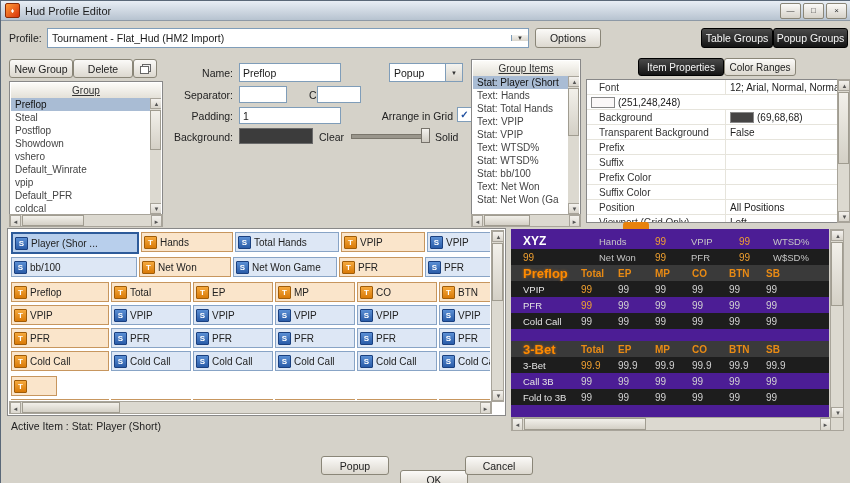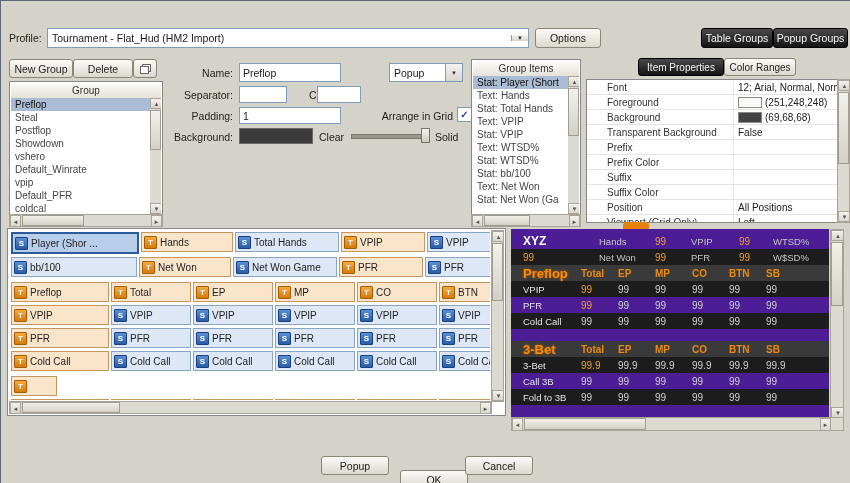--- a/index.html
+++ b/index.html
@@ -18,41 +18,41 @@
   .lbl{position:absolute;font-size:10.5px;color:#222;white-space:nowrap;}
   .lbl.r{text-align:right;}
   .field{position:absolute;background:#fff;border:1px solid #7f9db9;font-size:10.5px;padding:0 3px;display:flex;align-items:center;overflow:hidden;white-space:nowrap;}
   .combo{position:absolute;background:#fff;border:1px solid #7f9db9;display:flex;align-items:stretch;overflow:hidden;}
   .combo-text{flex:1;display:flex;align-items:center;padding:0 4px;font-size:10.5px;white-space:nowrap;overflow:hidden;}
   .combo-btn{width:16px;border-left:1px solid #7f9db9;background:linear-gradient(#f4f3ef,#d9d5cc);display:flex;align-items:center;justify-content:center;flex:none;}
   .combo-arrow{font-size:6px;color:#333;}
 
   
   .listbox{position:absolute;background:#fff;border:1px solid #888;}
-  .list-header{position:absolute;left:1px;top:1px;right:1px;height:15px;background:linear-gradient(#fcfbf8,#e4e1d8);border-bottom:1px solid #b0aca2;font-size:10px;color:#333;display:flex;align-items:center;justify-content:center;overflow:hidden;}
+  .list-header{position:absolute;left:1px;top:1px;right:1px;height:15px;background:linear-gradient(#fcfbf8,#e4e1d8);border-bottom:1px solid #b0aca2;font-size:10px;color:#333;display:flex;align-items:center;justify-content:center;overflow:hidden;text-decoration:underline;}
   .list-body{position:absolute;left:1px;top:16px;right:12px;bottom:1px;overflow:hidden;}
   .list-item{height:13px;line-height:13px;padding-left:4px;font-size:10px;color:#444;white-space:nowrap;overflow:hidden;}
   .list-item.selected{background:#a9bcd4;color:#111;}
 
   
   .sb{position:absolute;background:#dcd9d0;border:1px solid #a8a49a;display:flex;overflow:hidden;}
   .sb.v{flex-direction:column;}
   .sb.h{flex-direction:row;}
   .sb .arrow{flex:none;width:9px;height:9px;font-size:6px;color:#555;display:flex;align-items:center;justify-content:center;background:linear-gradient(#f4f2ee,#d8d4cb);border:1px solid #a8a49a;}
   .sb.v .arrow{width:100%;}
   .sb.h .arrow{height:100%;}
   .sb .track{flex:1;position:relative;}
   .sb .thumb{position:absolute;background:linear-gradient(#f2f0ea,#d4d0c6);border:1px solid #a09c90;}
   .sb.v .thumb{left:0;right:0;}
   .sb.h .thumb{top:0;bottom:0;}
 
   
   #property-grid-box{position:absolute;left:585px;top:78px;width:251px;height:142px;background:#fff;border:1px solid #888;overflow:hidden;}
   .pg-row{display:flex;height:14px;border-bottom:1px solid #e6e4dc;align-items:center;font-size:10px;}
-  .pg-name{width:126px;padding-left:20px;border-right:1px solid #e6e4dc;color:#333;height:100%;display:flex;align-items:center;white-space:nowrap;overflow:hidden;flex:none;}
+  .pg-name{width:126px;padding-left:12px;border-right:1px solid #e6e4dc;color:#333;height:100%;display:flex;align-items:center;white-space:nowrap;overflow:hidden;flex:none;}
   .pg-value{flex:1;padding-left:4px;display:flex;align-items:center;gap:3px;color:#222;white-space:nowrap;overflow:hidden;}
   .pg-swatch{width:22px;height:9px;border:1px solid #888;flex:none;}
 
   
   #grid-box{position:absolute;left:6px;top:227px;width:497px;height:186px;background:#fff;border:1px solid #888;}
   #layout-grid{position:absolute;left:3px;top:3px;right:15px;bottom:15px;overflow:hidden;}
   .grid-row{display:flex;margin-bottom:3px;}
   .grid-row.gap{margin-top:5px;}
   .cell{height:18px;display:flex;align-items:center;margin-right:2px;padding:0 2px;flex:none;border:1px solid #88a4c6;overflow:hidden;}
   .t-cell{background:#fae5cb;border-color:#c7965e;}
@@ -93,20 +93,27 @@
   
   .copy-glyph{position:relative;width:11px;height:10px;}
   .copy-glyph::before{content:"";position:absolute;right:0;top:0;width:7px;height:6px;border:1px solid #666;background:#eee;}
   .copy-glyph::after{content:"";position:absolute;left:0;bottom:0;width:7px;height:6px;border:1px solid #666;background:#fff;}
 </style>
 </head>
 <body>
 
 <div id="window">
 
+  <div id="titlebar">
+    <span class="app-icon">♦</span>
+    <span id="title-text">Hud Profile Editor</span>
+    <span class="win-btn">—</span>
+    <span class="win-btn">□</span>
+    <span class="win-btn">×</span>
+  </div>
 
   <span class="lbl" style="left:8px;top:31px;">Profile:</span>
   <div class="combo" style="left:46px;top:27px;width:480px;height:18px;align-items:center;">
     <span class="combo-text">Tournament - Flat_Hud (HM2 Import)</span>
     <span class="combo-btn">
         <span class="combo-arrow">▼</span>
       </span>
   </div>
   <div class="btn" style="left:534px;top:27px;width:64px;height:18px;">Options</div>
   <div class="btn dark" style="left:700px;top:27px;width:70px;height:18px;">Table Groups</div>
@@ -208,21 +215,20 @@
   <div class="btn dark" style="left:637px;top:57px;width:84px;height:16px;font-size:10px;">Item Properties</div>
   <div class="btn" style="left:723px;top:57px;width:70px;height:16px;font-size:10px;">Color Ranges</div>
   <div id="property-grid-box">
       <div class="pg-row">
         <div class="pg-name">Font</div>
         <div class="pg-value">
           <span class="pg-vtext">12; Arial, Normal, Norma</span>
         </div>
       </div>
       <div class="pg-row">
-        <div class="pg-name">Foreground</div>
         <div class="pg-value">
           <span class="pg-swatch" style="background: rgb(251, 248, 248);"></span>
           <span class="pg-vtext">(251,248,248)</span>
         </div>
       </div>
       <div class="pg-row">
         <div class="pg-name">Background</div>
         <div class="pg-value">
           <span class="pg-swatch" style="background: rgb(69, 68, 68);"></span>
           <span class="pg-vtext">(69,68,68)</span>
@@ -232,25 +238,25 @@
         <div class="pg-name">Transparent Background</div>
         <div class="pg-value">
           <span class="pg-vtext">False</span>
         </div>
       </div>
       <div class="pg-row">
         <div class="pg-name">Prefix</div>
         <div class="pg-value"></div>
       </div>
       <div class="pg-row">
+        <div class="pg-name">Suffix</div>
+        <div class="pg-value"></div>
+      </div>
+      <div class="pg-row">
         <div class="pg-name">Prefix Color</div>
-        <div class="pg-value"></div>
-      </div>
-      <div class="pg-row">
-        <div class="pg-name">Suffix</div>
         <div class="pg-value"></div>
       </div>
       <div class="pg-row">
         <div class="pg-name">Suffix Color</div>
         <div class="pg-value"></div>
       </div>
       <div class="pg-row">
         <div class="pg-name">Position</div>
         <div class="pg-value">
           <span class="pg-vtext">All Positions</span>
@@ -445,20 +451,21 @@
     </div>
     <div class="sb h" style="left:1px;bottom:1px;right:13px;height:11px;">
       <span class="arrow">◄</span>
       <span class="track">
           <span class="thumb" style="left:1px;width:96px;"></span>
         </span>
       <span class="arrow">►</span>
     </div>
   </div>
 
+  <span id="status-text">Active Item : Stat: Player (Short)</span>
 
   <div id="preview-notch"></div>
   <div id="preview">
     <div id="hud-content">
         <div class="pv-row">
           <span class="pv-cell player" style="width: 76px;">XYZ</span>
           <span class="pv-cell label" style="width: 56px;">Hands</span>
           <span class="pv-cell val" style="width: 36px;">99</span>
           <span class="pv-cell label" style="width: 48px;">VPIP</span>
           <span class="pv-cell val" style="width: 34px;">99</span>

